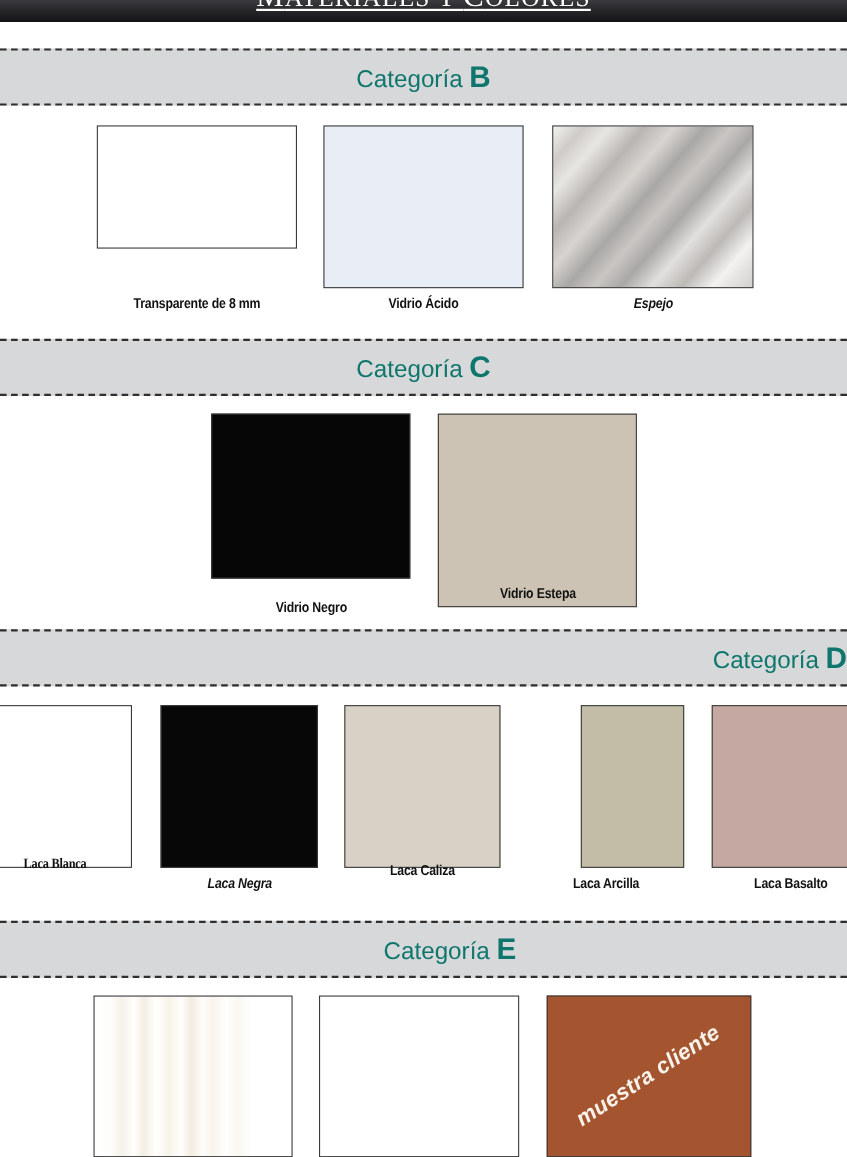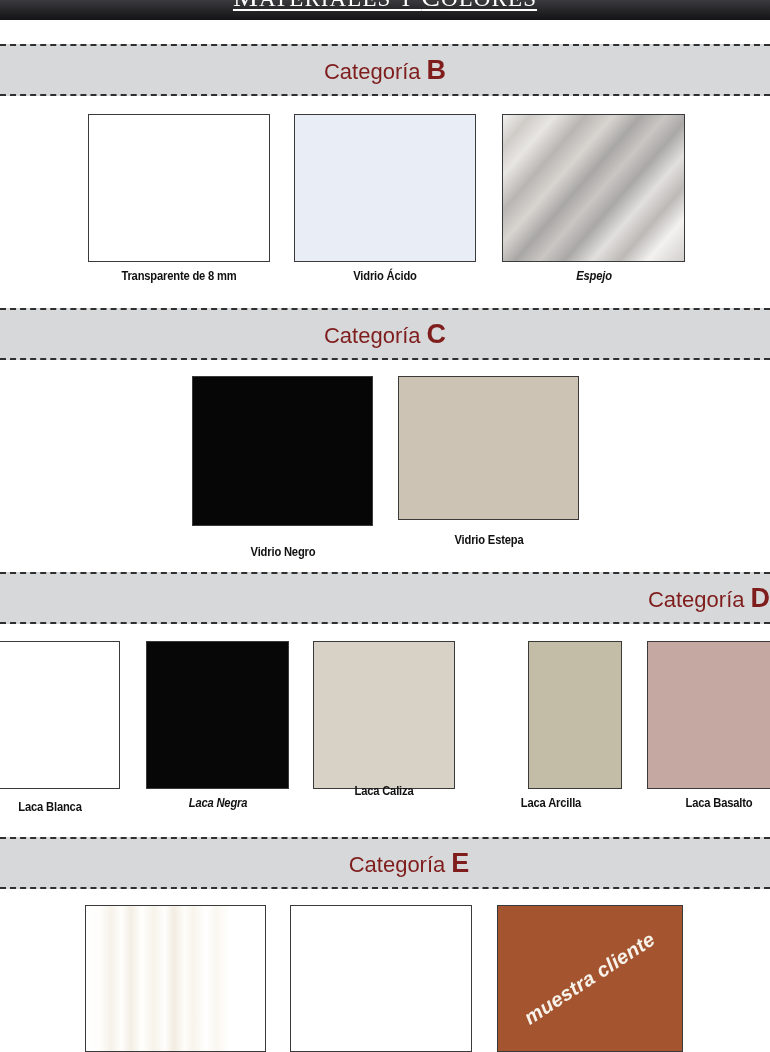--- a/index.html
+++ b/index.html
@@ -56,21 +56,21 @@
     border-top: 2px dashed #2f2f2f;
     border-bottom: 2px dashed #2f2f2f;
     display: flex;
     align-items: center;
     justify-content: center;
   }
   .cat-label {
     font-family: "Liberation Sans", sans-serif;
     font-size: 22px;
     font-weight: 400;
-    color: #7f1d1d;
+    color: #0f766e;
     white-space: nowrap;
     line-height: 1;
   }
   .cat-letter {
     font-size: 27px;
     font-weight: 700;
     margin-left: 6px;
   }
 
   
@@ -173,53 +173,53 @@
     <div class="top-header-title">
       <span class="big">M</span><span>ATERIALES Y </span><span class="big">C</span><span>OLORES</span>
     </div>
   </div>
 
   <div id="categories-root">
       <div class="cat-band" style="top: 44px; background: rgb(215, 216, 217); border-top-color: rgb(47, 47, 47); border-bottom-color: rgb(47, 47, 47);">
         <div class="cat-label"><span>Categoría</span><span class="cat-letter">B</span></div>
       </div>
       <div class="swatch-row" style="top: 0px;">
-        <div class="swatch" style="left: 88px; top: 114px; width: 182px; height: 148px;">
+        <div class="swatch" style="left: 88px; top: 114px; width: 182px; height: 112px;">
           <div class="swatch-box" style="background: rgb(255, 255, 255);"></div>
           <div class="swatch-label" style="top: 154px;"><span class="swatch-label-inner">Transparente de 8 mm</span></div>
         </div>
         <div class="swatch" style="left: 294px; top: 114px; width: 182px; height: 148px;">
           <div class="swatch-box" style="background: rgb(233, 237, 245);"></div>
           <div class="swatch-label" style="top: 154px;"><span class="swatch-label-inner">Vidrio Ácido</span></div>
         </div>
         <div class="swatch" style="left: 502px; top: 114px; width: 183px; height: 148px;">
           <div class="swatch-box fill-mirror"></div>
           <div class="swatch-label" style="top: 154px; font-style: italic;"><span class="swatch-label-inner">Espejo</span></div>
         </div>
       </div>
       <div class="cat-band" style="top: 308px; background: rgb(215, 216, 217); border-top-color: rgb(47, 47, 47); border-bottom-color: rgb(47, 47, 47);">
         <div class="cat-label"><span>Categoría</span><span class="cat-letter">C</span></div>
       </div>
       <div class="swatch-row" style="top: 0px;">
         <div class="swatch" style="left: 192px; top: 376px; width: 181px; height: 150px;">
           <div class="swatch-box" style="background: rgb(6, 6, 6);"></div>
           <div class="swatch-label" style="top: 168px;"><span class="swatch-label-inner">Vidrio Negro</span></div>
         </div>
-        <div class="swatch" style="left: 398px; top: 376px; width: 181px; height: 144px;">
+        <div class="swatch" style="left: 398px; top: 376px; width: 181px; height: 176px;">
           <div class="swatch-box" style="background: rgb(205, 195, 180);"></div>
           <div class="swatch-label" style="top: 156px;"><span class="swatch-label-inner">Vidrio Estepa</span></div>
         </div>
       </div>
       <div class="cat-band" style="top: 572px; background: rgb(215, 216, 217); border-top-color: rgb(47, 47, 47); border-bottom-color: rgb(47, 47, 47); justify-content: flex-end;">
         <div class="cat-label"><span>Categoría</span><span class="cat-letter">D</span></div>
       </div>
       <div class="swatch-row" style="top: 0px;">
         <div class="swatch" style="left: -20px; top: 641px; width: 140px; height: 148px;">
           <div class="swatch-box" style="background: rgb(255, 255, 255);"></div>
-          <div class="swatch-label" style="top: 158px;"><span class="swatch-label-inner">Laca Blanca</span></div>
+          <div class="swatch-label" style="top: 136px; font-family: Liberation Serif, serif;"><span class="swatch-label-inner">Laca Blanca</span></div>
         </div>
         <div class="swatch" style="left: 146px; top: 641px; width: 143px; height: 148px;">
           <div class="swatch-box" style="background: rgb(7, 7, 7);"></div>
           <div class="swatch-label" style="top: 154px; font-style: italic;"><span class="swatch-label-inner">Laca Negra</span></div>
         </div>
         <div class="swatch" style="left: 313px; top: 641px; width: 142px; height: 148px;">
           <div class="swatch-box" style="background: rgb(215, 210, 197);"></div>
           <div class="swatch-label" style="top: 142px;"><span class="swatch-label-inner">Laca Caliza</span></div>
         </div>
         <div class="swatch" style="left: 480px; top: 641px; width: 142px; height: 148px; padding-left: 48px;">

